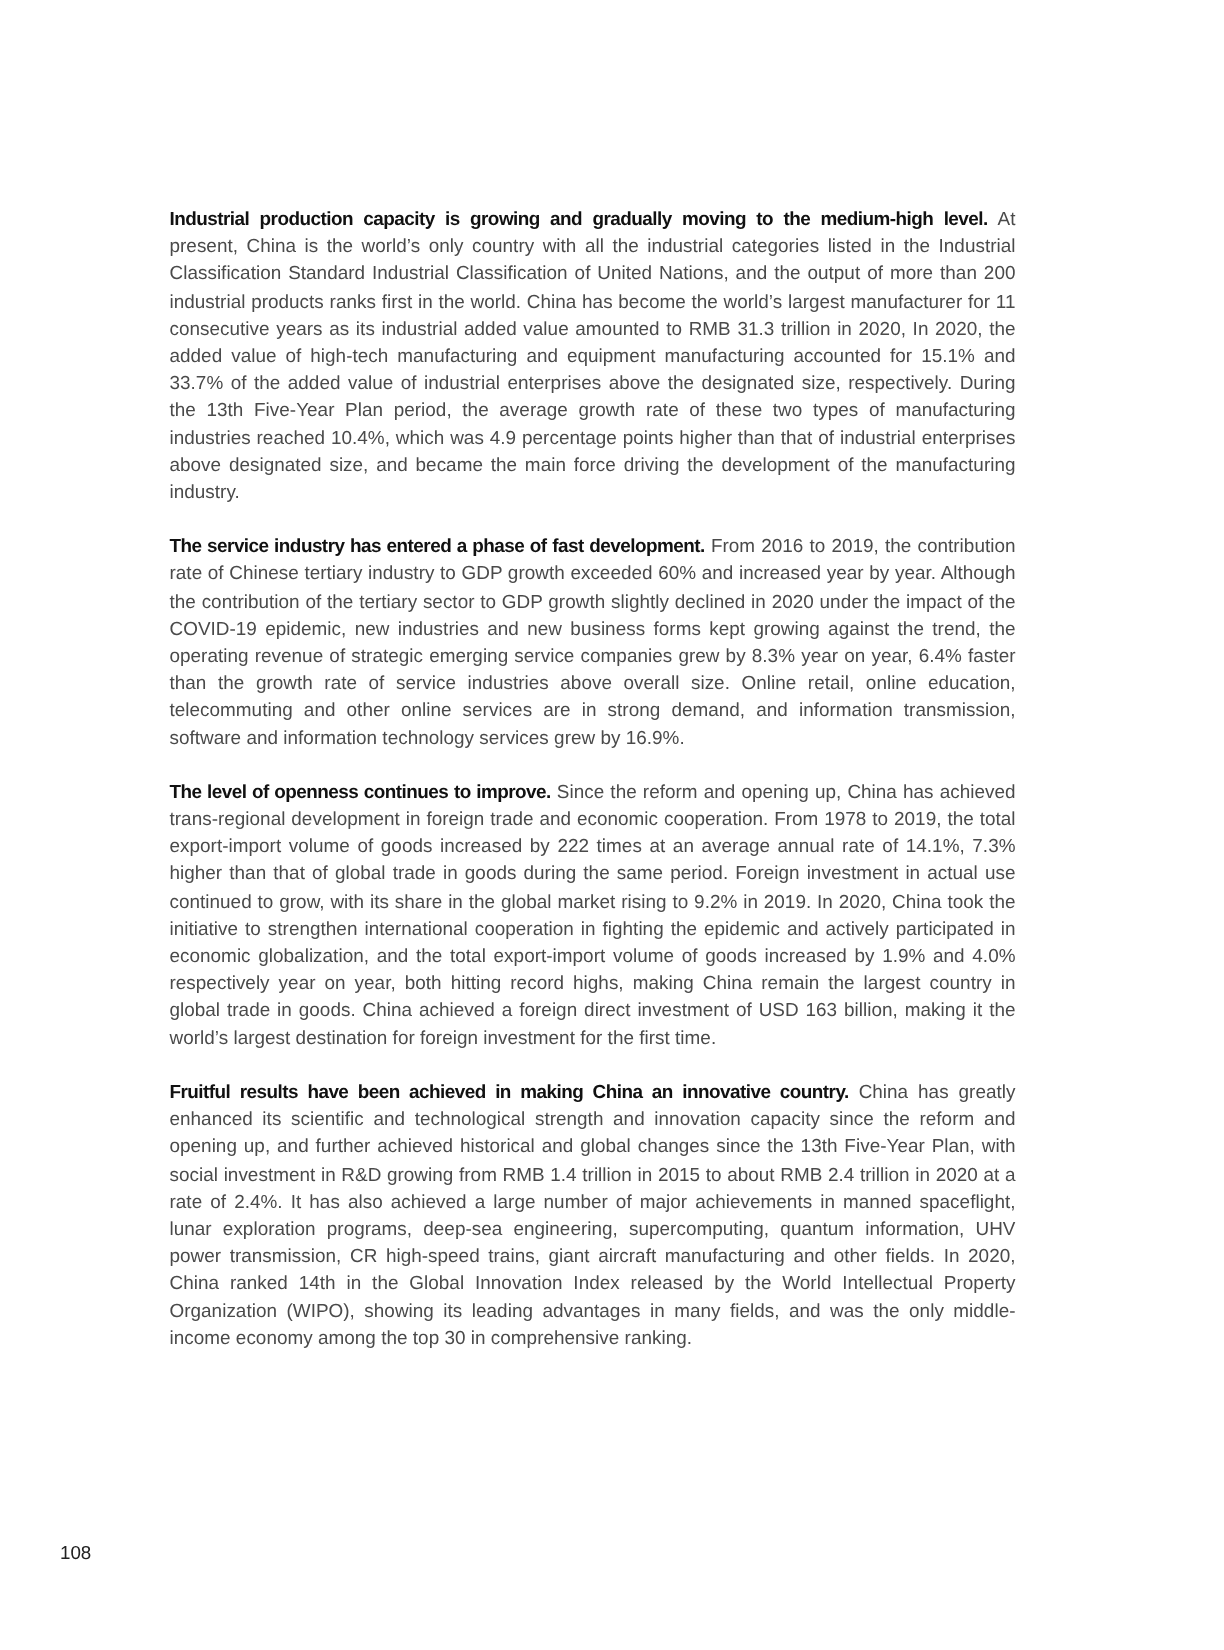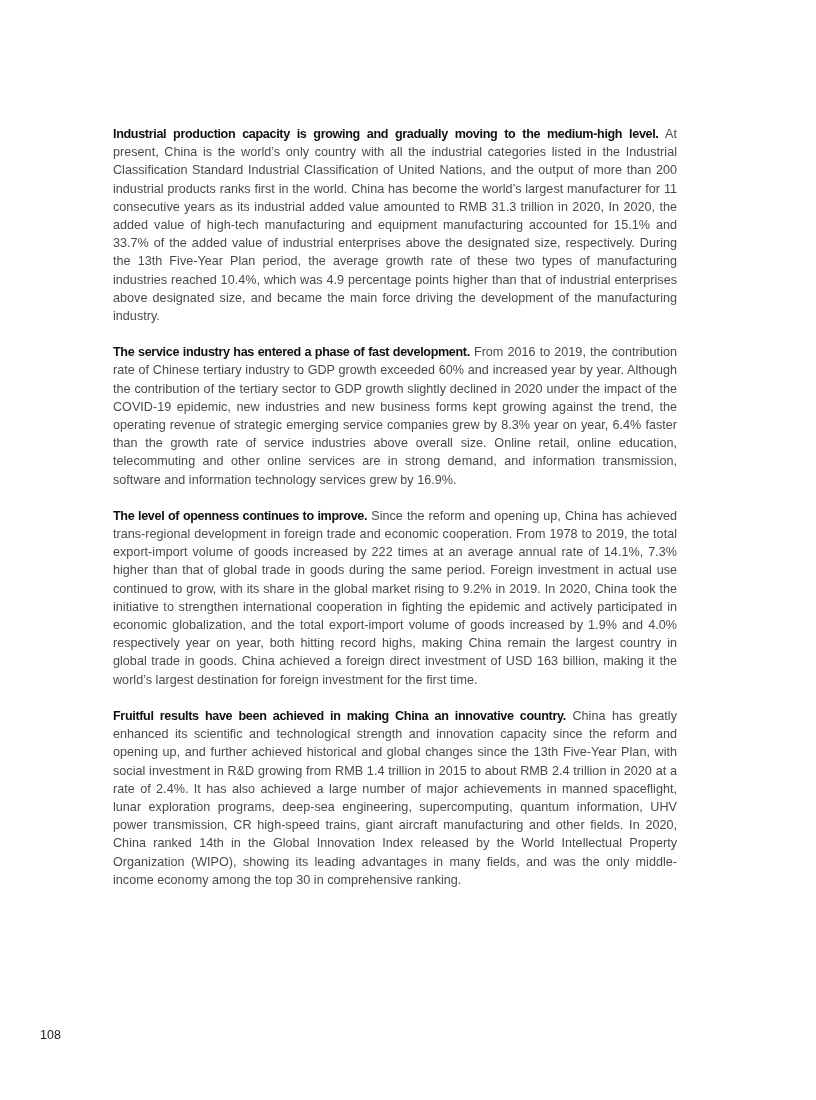--- a/index.html
+++ b/index.html
@@ -14,21 +14,21 @@
       overflow: hidden;
       font-family: "Liberation Sans", sans-serif;
     }
     .page-body {
       position: absolute;
       left: 113px;
       top: 125px;
       width: 564px;
     }
     .para {
-      margin: 0 0 18px 0;
+      margin: 12px 0 18px 0;
       font-size: 12.6px;
       line-height: 18.2px;
       color: #4a4a4a;
       text-align: justify;
       letter-spacing: 0.02px;
     }
     .para .lead {
       color: #111111;
       font-weight: bold;
       letter-spacing: -0.35px;

